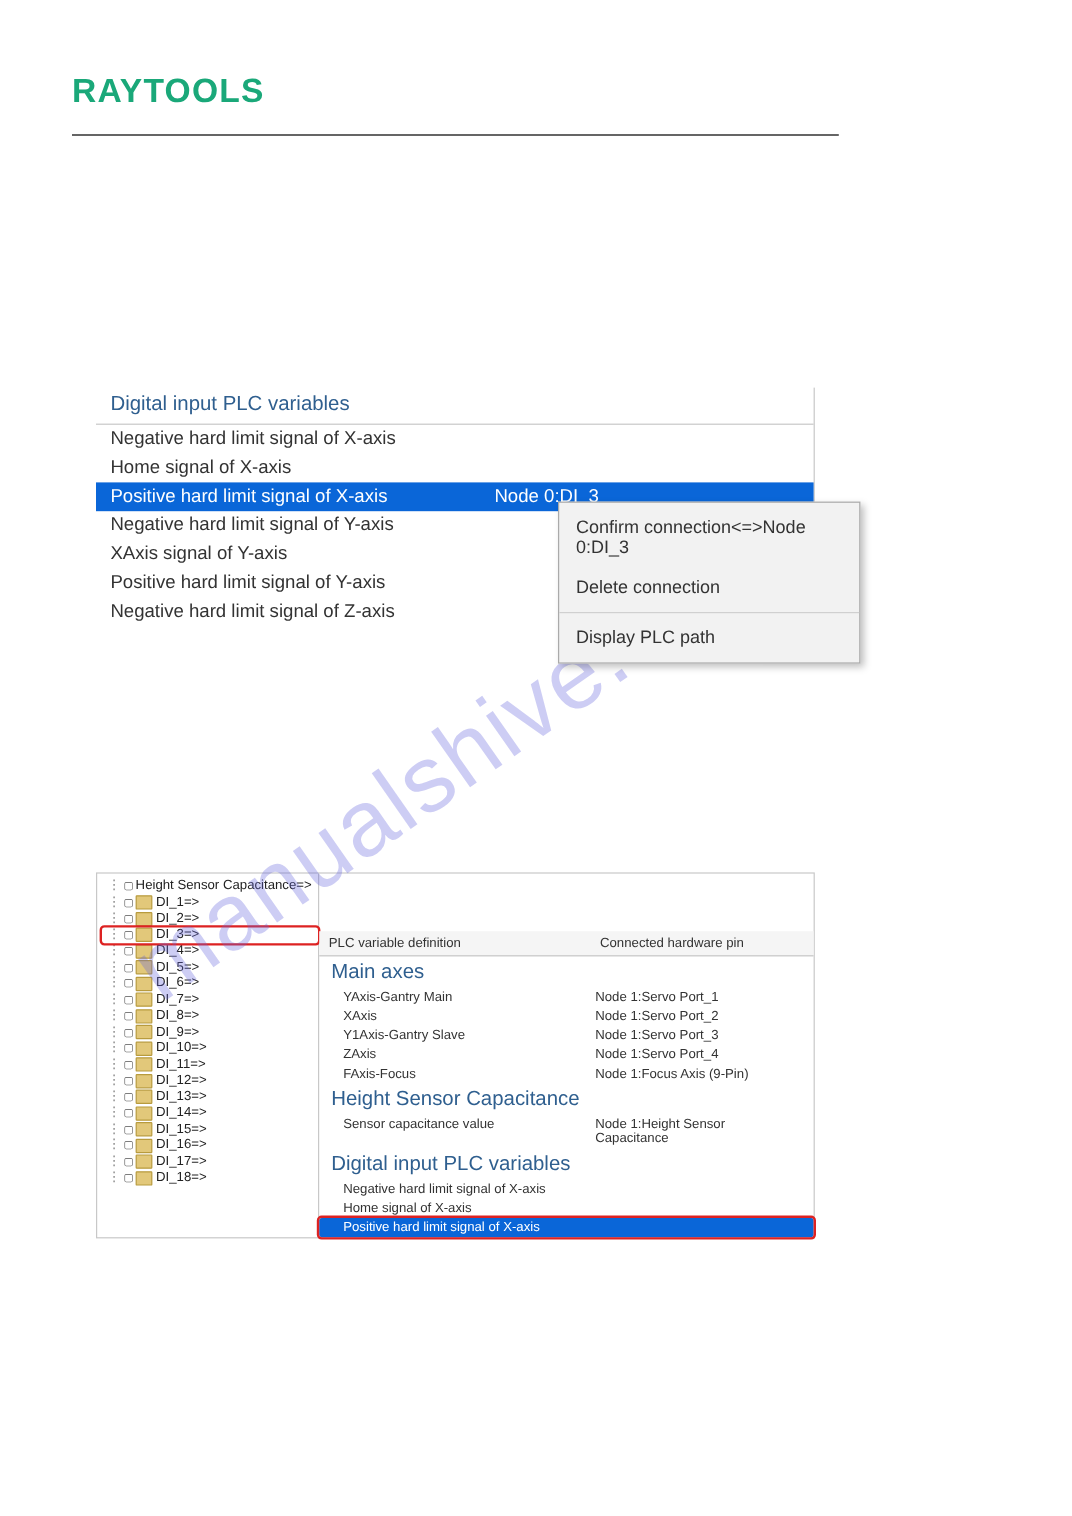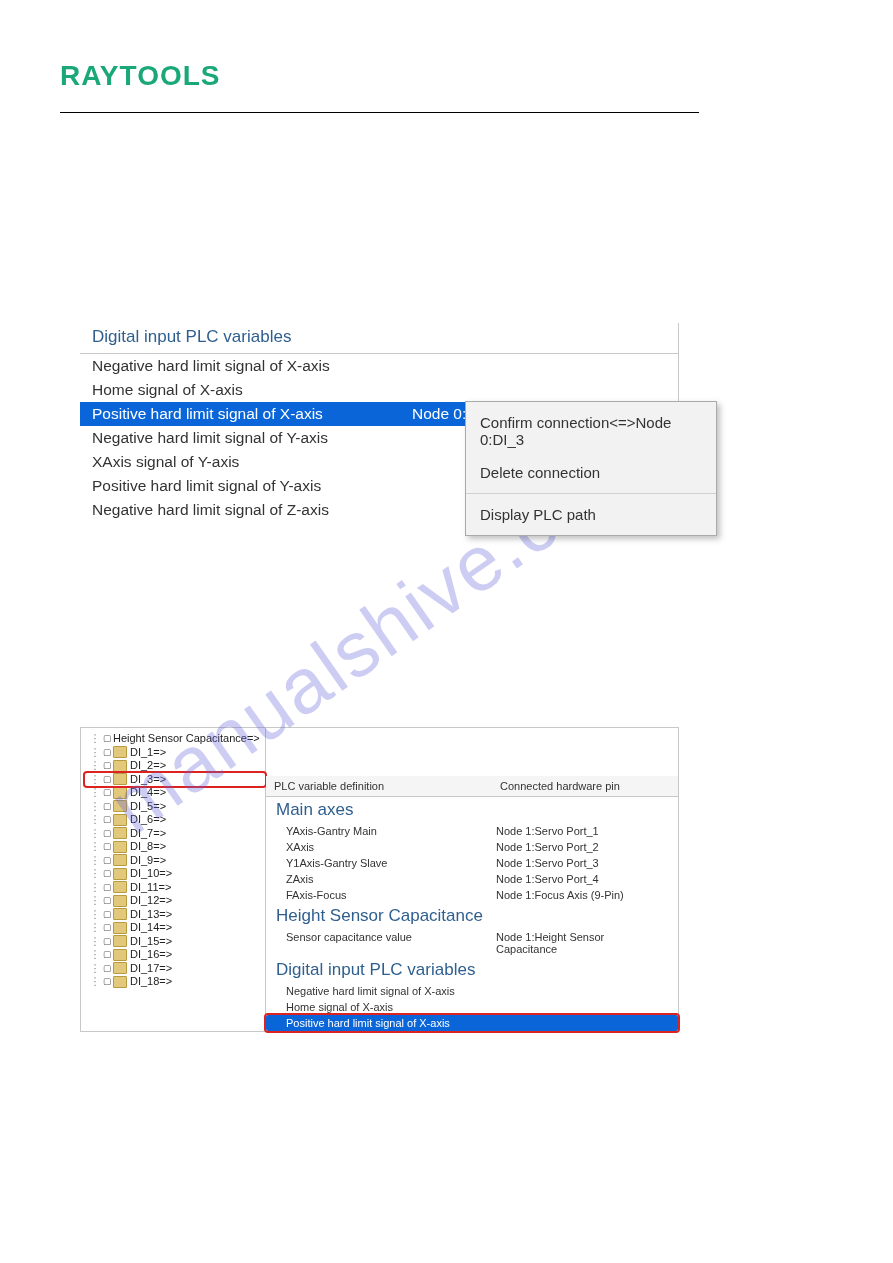--- a/index.html
+++ b/index.html
@@ -12,21 +12,21 @@
   .shot1 { margin: 210px 20px 0 20px; position: relative; border-right: 1px solid #c8c8c8; }
   .section-header {
     padding: 4px 14px 6px 12px; color: #2f5f8f; font-size: 17px;
     border-bottom: 1px solid #c8c8c8;
   }
   .row { display: flex; align-items: center; padding: 3px 12px; font-size: 15.5px; color: #333; }
   .row .col1 { flex: 0 0 320px; }
   .row .col2 { flex: 1; }
   .row.sel { background: #0a66d8; color: #fff; }
   .ctxmenu {
-    position: absolute; top: 78px; left: 385px; width: 250px;
+    position: absolute; top: 95px; left: 385px; width: 250px;
     background: #f2f2f2; border: 1px solid #aaa; box-shadow: 3px 3px 6px rgba(0,0,0,0.25);
     padding: 4px 0; font-size: 15px;
   }
   .ctxmenu .mi { padding: 8px 14px; }
   .ctxmenu .sep { border-top: 1px solid #d0d0d0; margin: 4px 0; }
 
   
   .wm {
     position: absolute; left: 50%; top: 50%; transform: translate(-50%, -50%) rotate(-35deg);
     font-size: 78px; color: rgba(100,100,220,0.32); font-weight: 500; letter-spacing: 2px;

